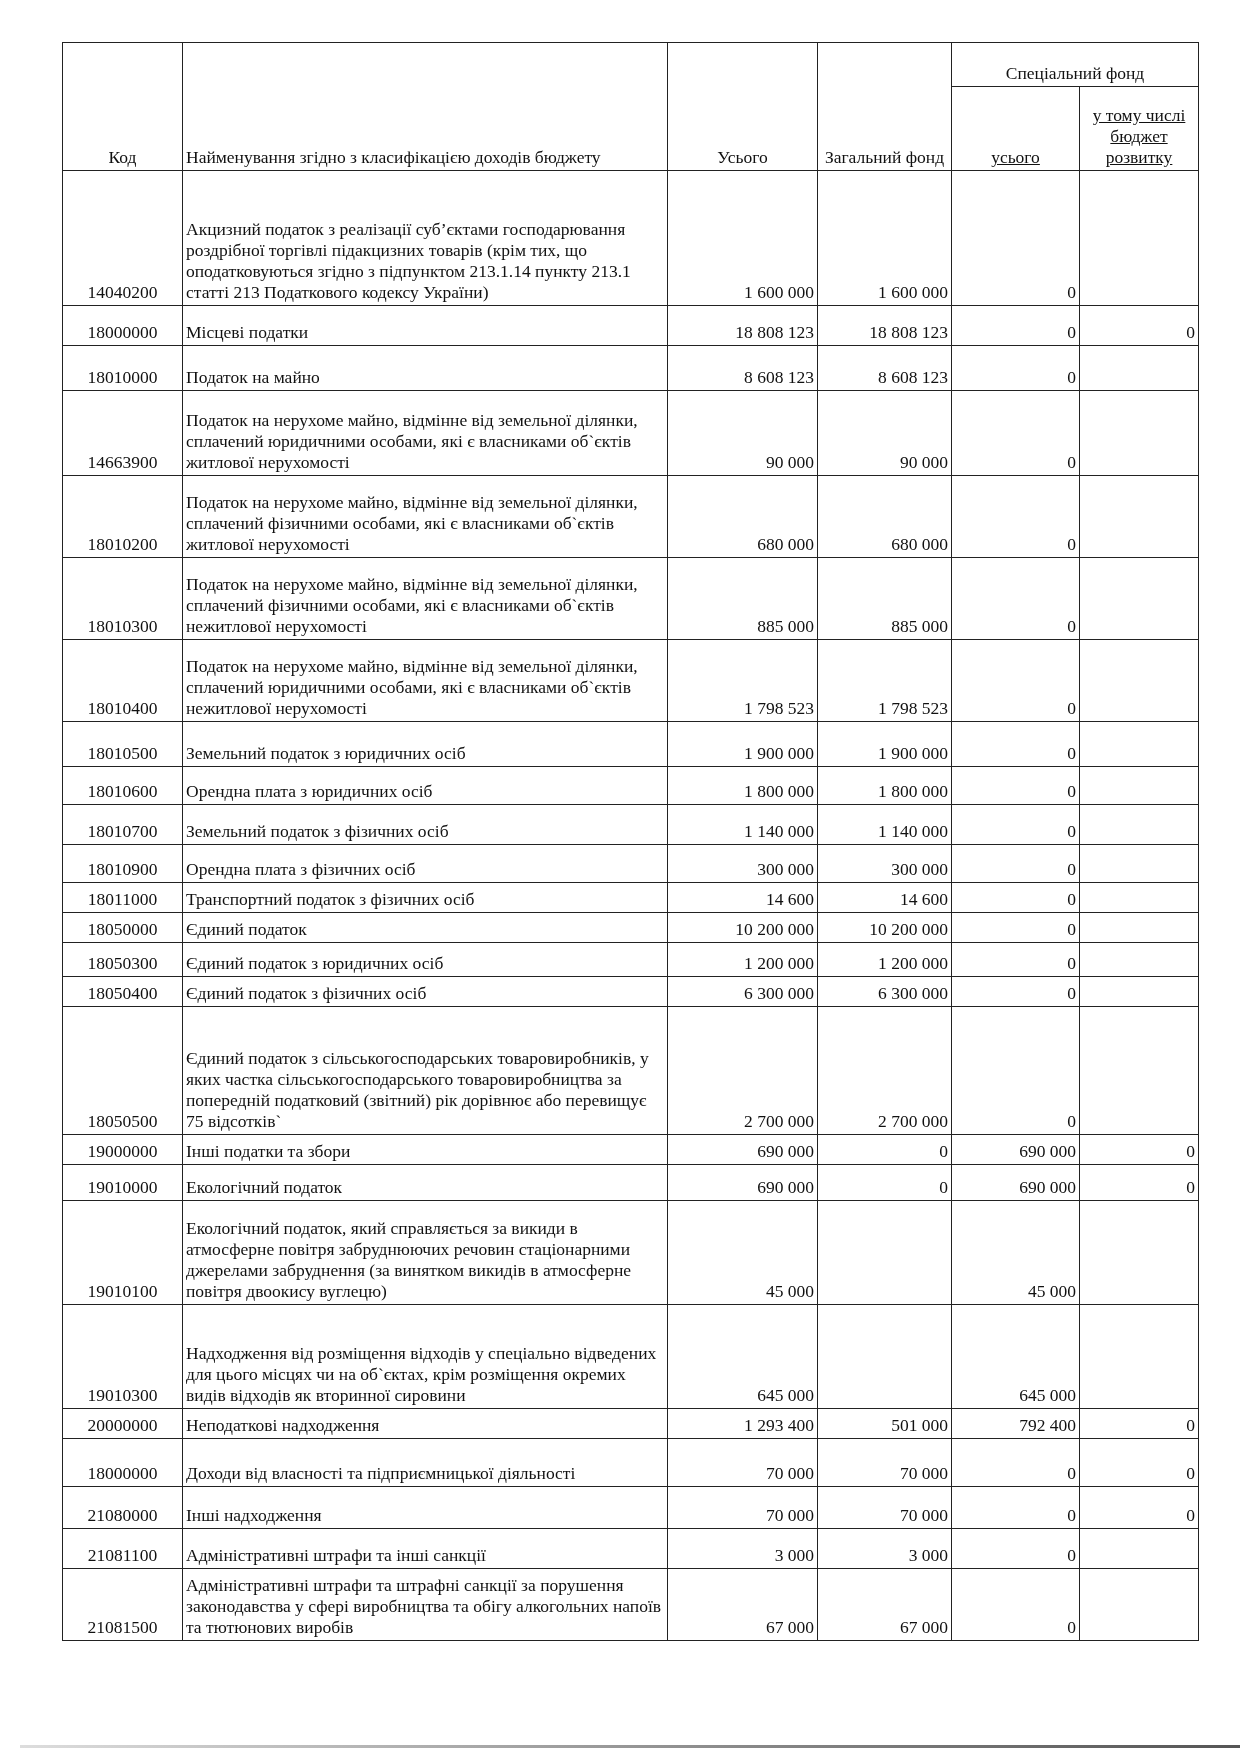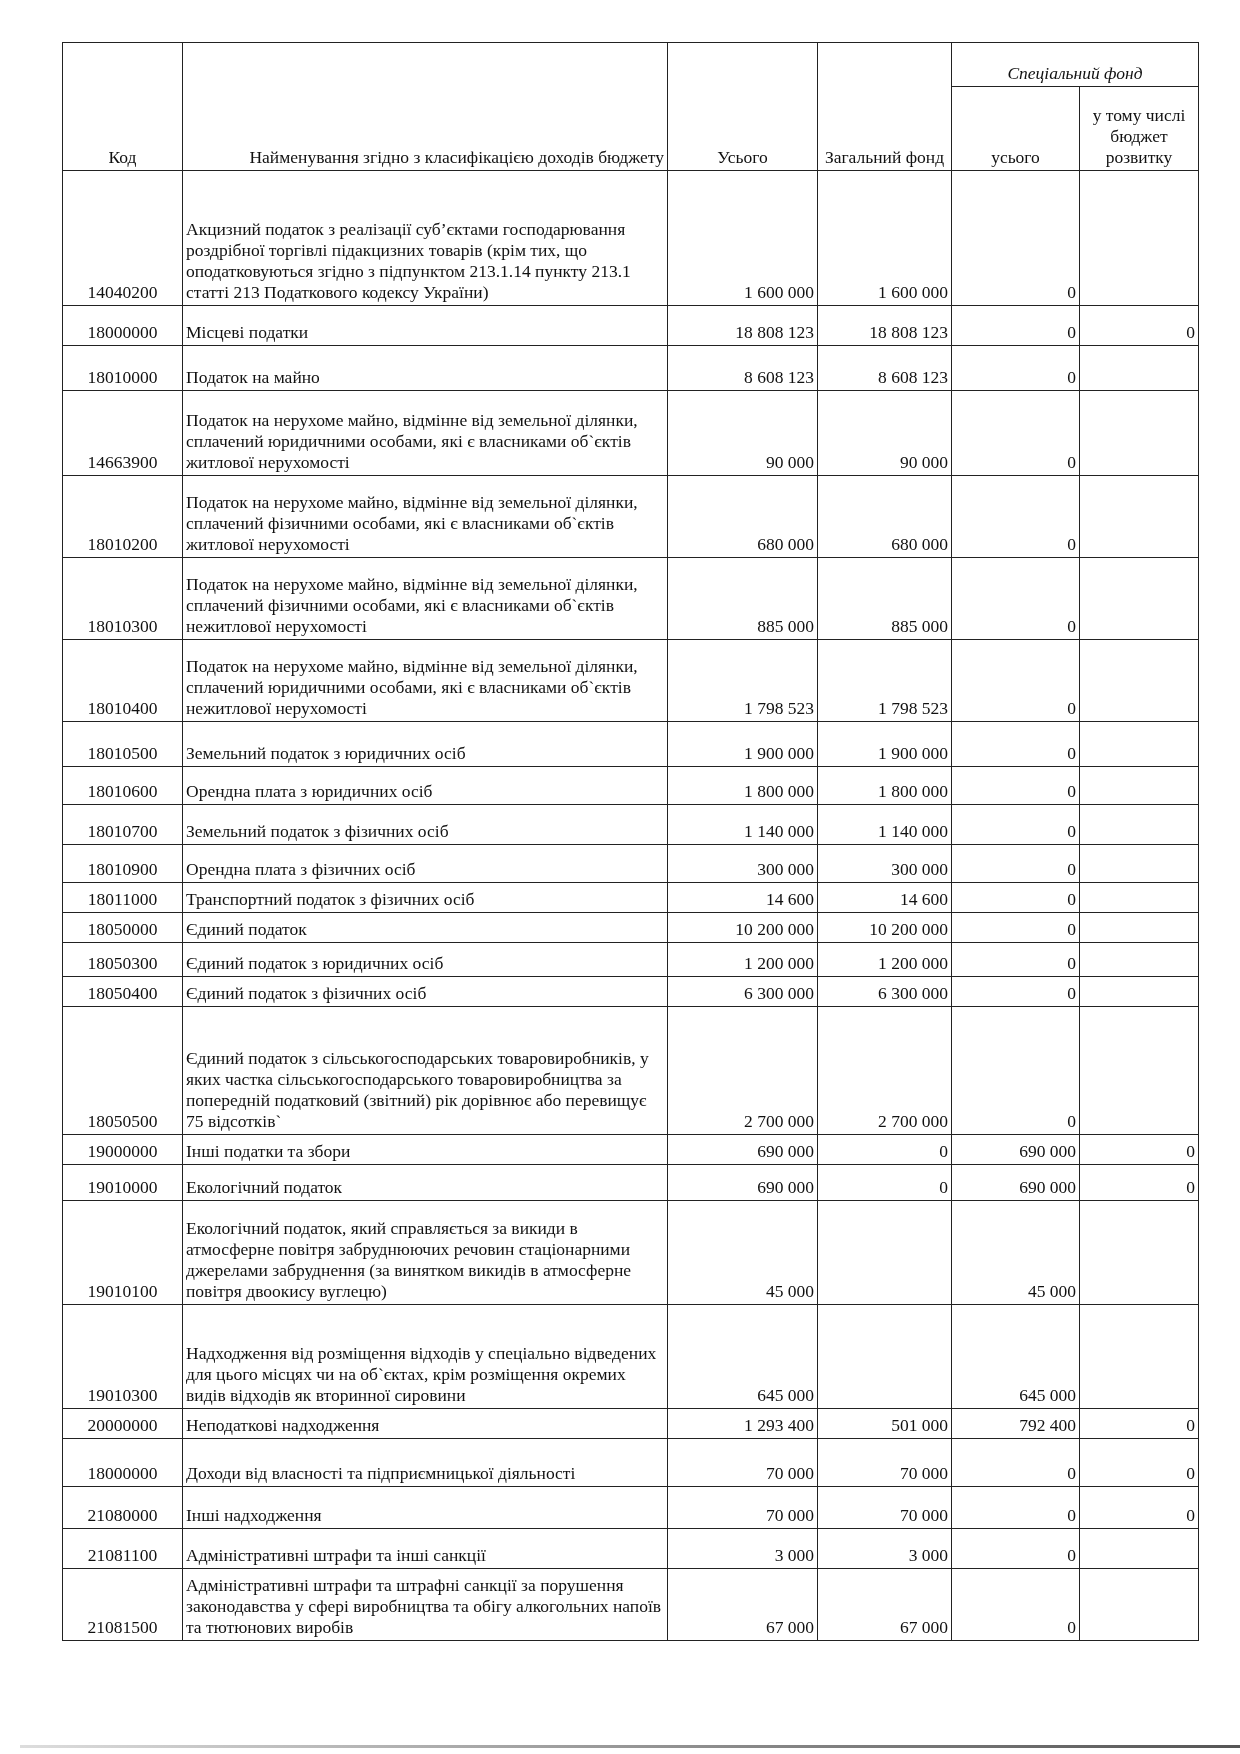--- a/index.html
+++ b/index.html
@@ -27,26 +27,26 @@
       font-weight: normal;
     }
     col.c-code { width: 120px; }
     col.c-name { width: 485px; }
     col.c-total { width: 150px; }
     col.c-gen { width: 134px; }
     col.c-sp { width: 128px; }
     col.c-dev { width: 119px; }
 
     th.h-code { text-align: center; vertical-align: bottom; padding-bottom: 6px; margin-left: 45px; }
-    th.h-name { text-align: right; vertical-align: bottom; padding-bottom: 4px; }
+    th.h-name { text-align: left; vertical-align: bottom; padding-bottom: 4px; }
     th.h-center { text-align: center; vertical-align: middle; }
-    th.h-special { vertical-align: middle; height: 30px; font-style: italic; }
+    th.h-special { vertical-align: middle; height: 30px; }
     th.h-sub { text-align: center; vertical-align: middle; }
     tr.head-1 th { height: 40px; }
-    tr.head-2 th { height: 80px; }
+    tr.head-2 th { height: 80px; text-decoration: underline; }
 
     td.code { text-align: center; padding-right: 2px; }
     td.name { text-align: left; }
     td.num { text-align: right; padding-right: 2px; }
     .b { font-weight: bold; }
     .page-curl {
       position: absolute; left: 20px; right: 0; top: 1745px; height: 3px;
       background: linear-gradient(to right, #ddd, #888 60%, #555);
     }
   </style>

